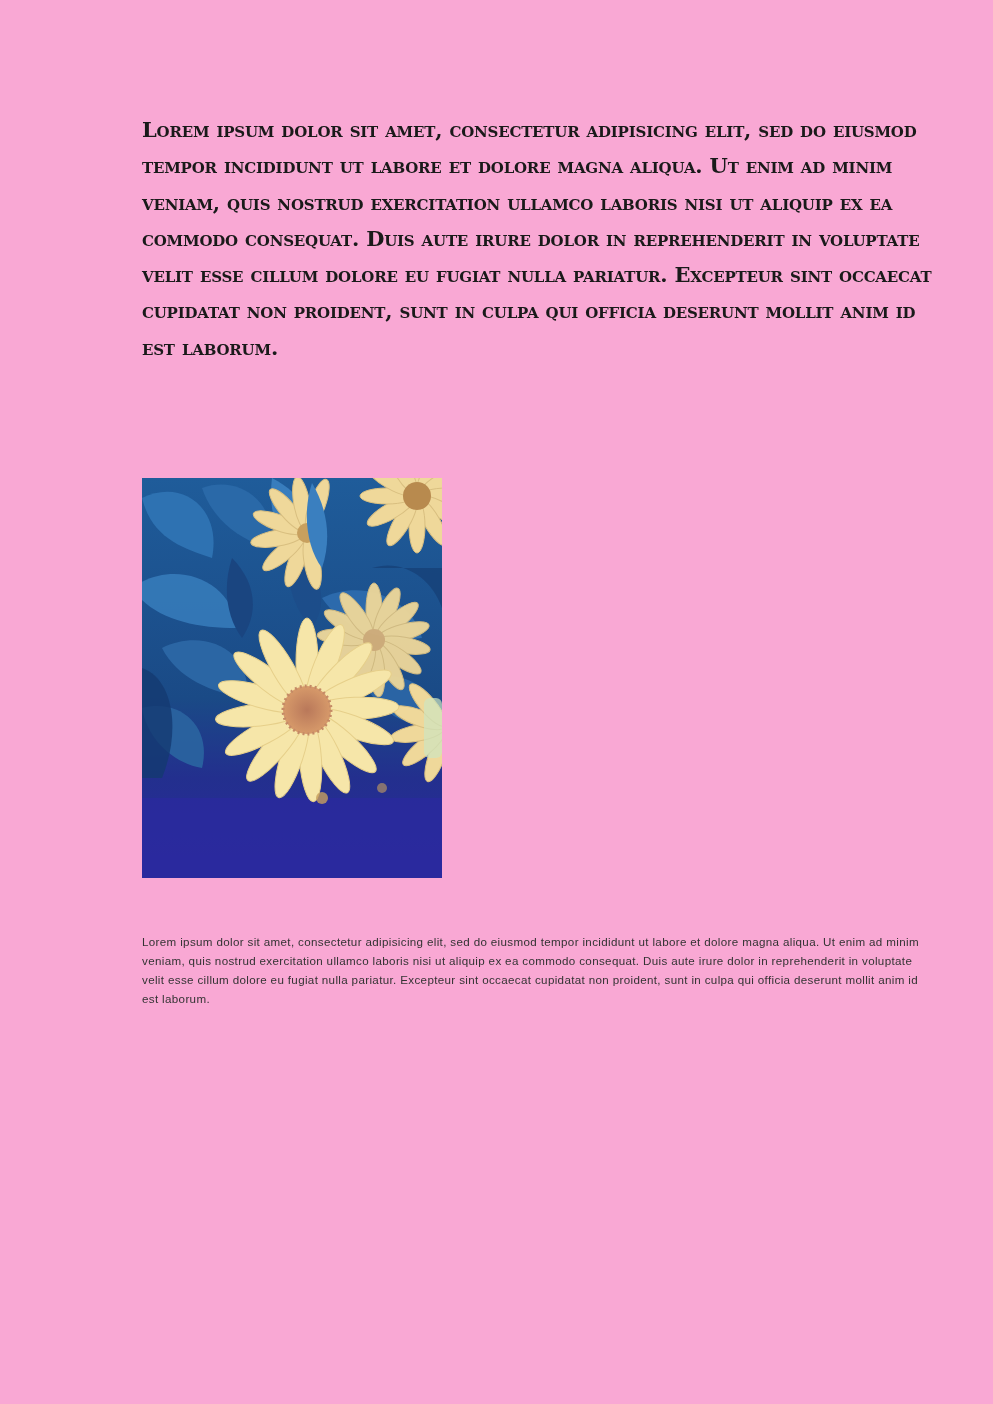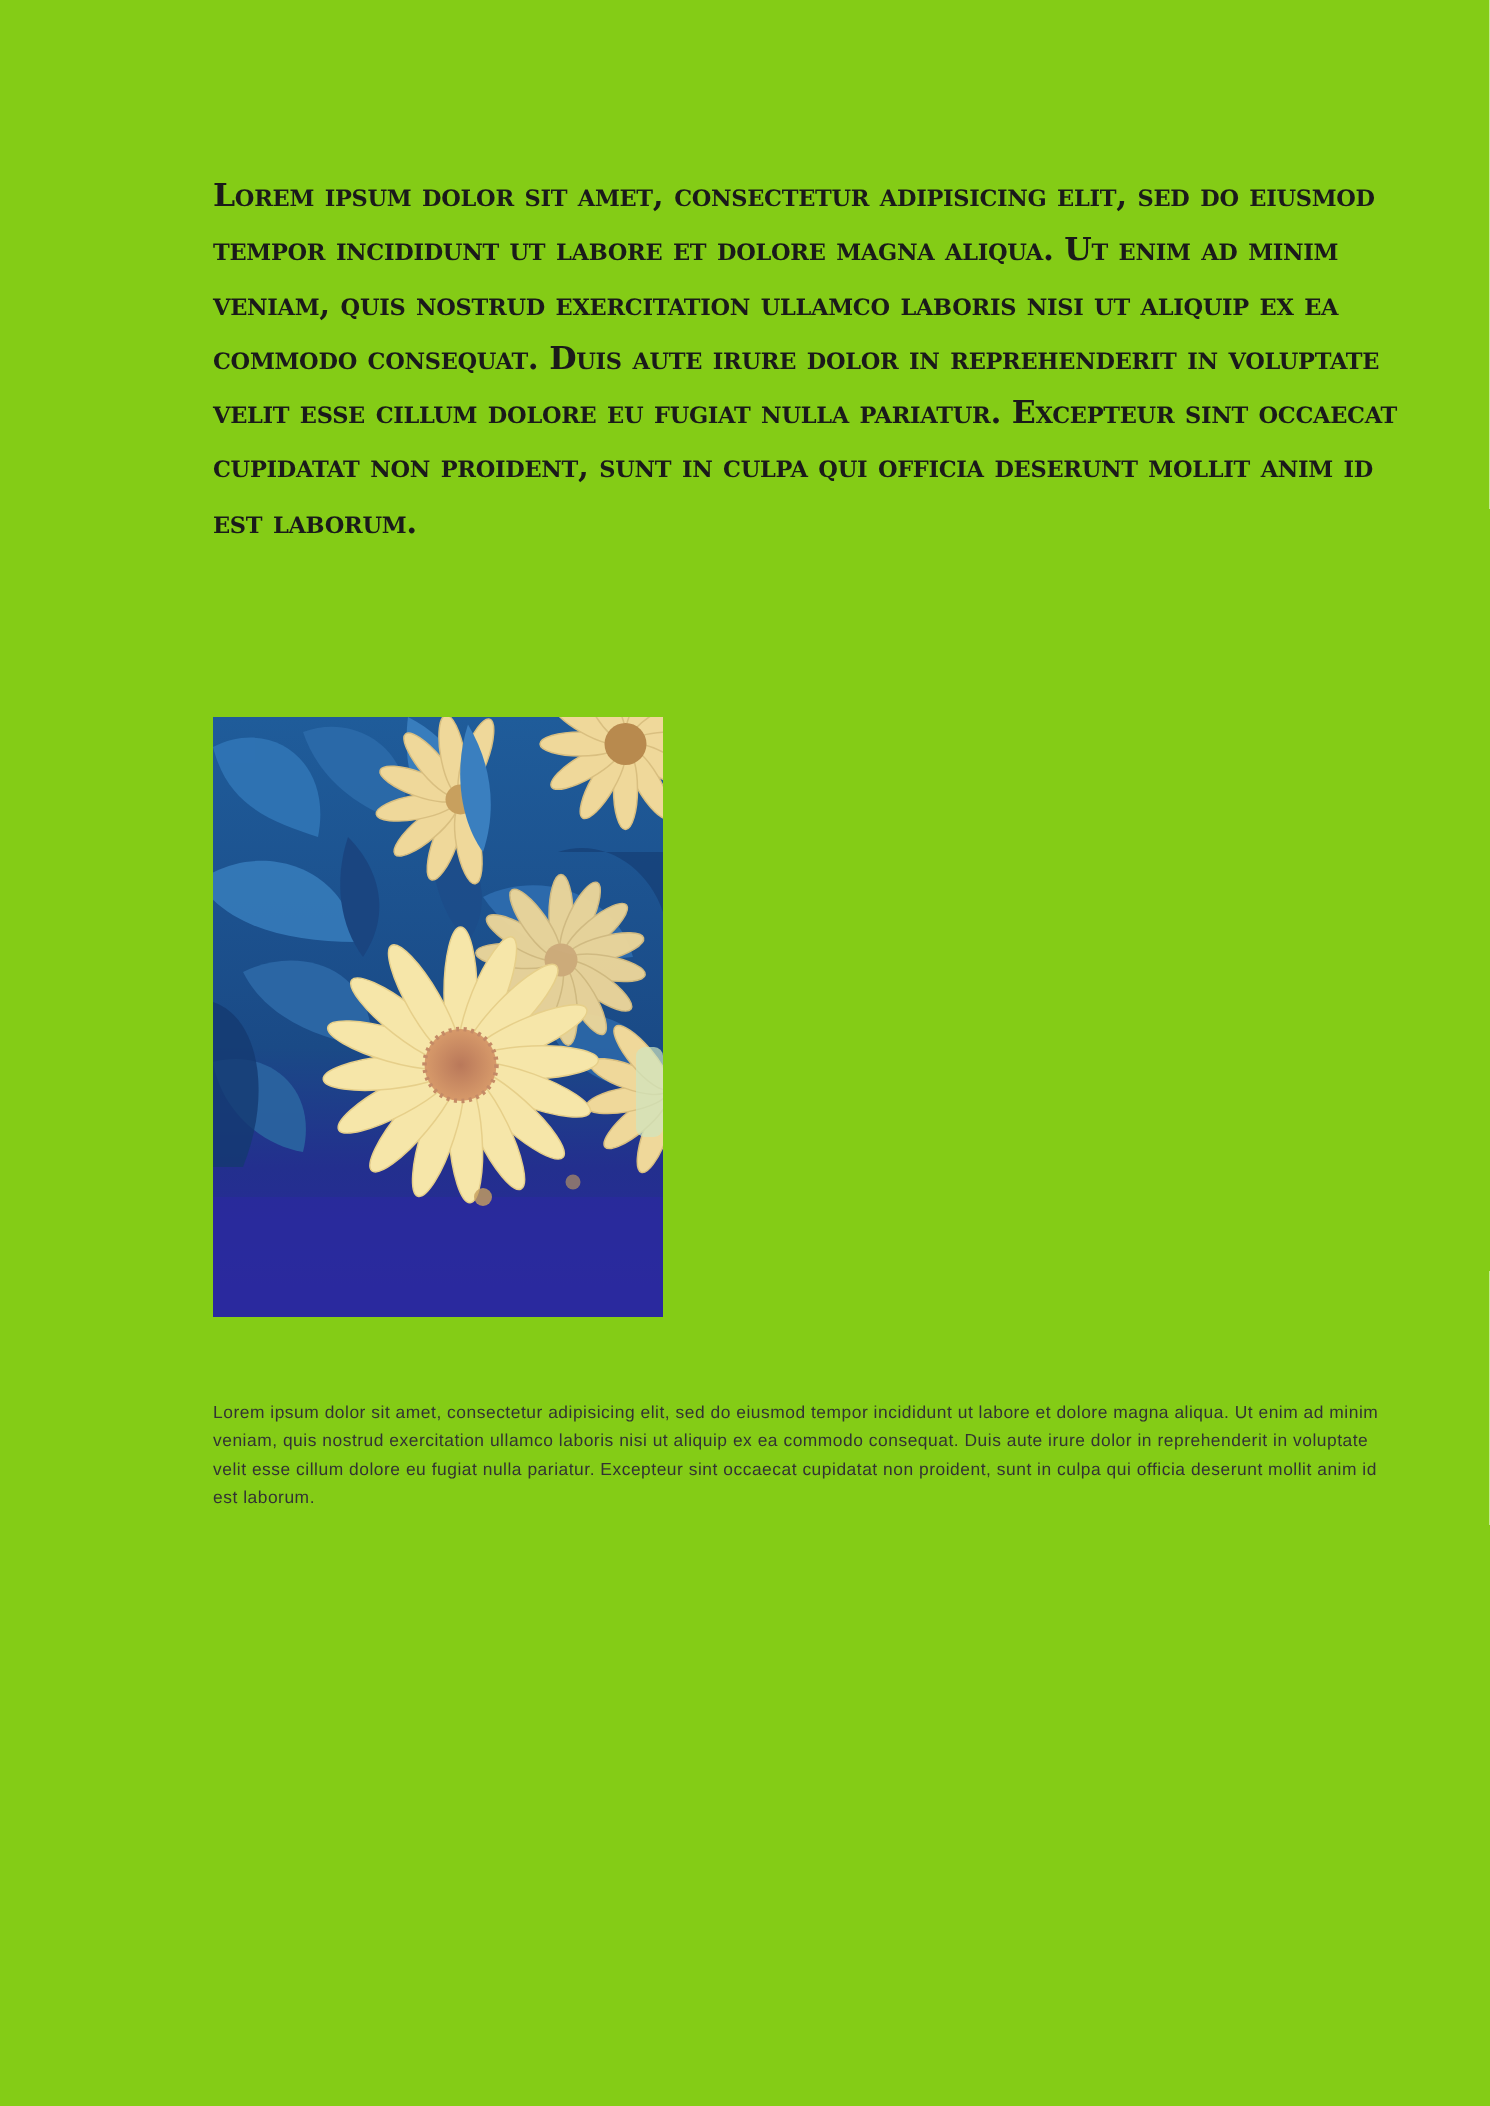--- a/index.html
+++ b/index.html
@@ -10,21 +10,21 @@
     body {
       width: 993px;
       height: 1404px;
       position: relative;
       overflow: hidden;
     }
     .page {
       position: absolute;
       left: 0; top: 0;
       width: 993px; height: 1404px;
-      background: #84cc16;
+      background: #f9a8d4;
     }
     .heading-para {
       position: absolute;
       left: 142px;
       top: 112px;
       width: 790px;
       margin: 0;
       font-family: "DejaVu Serif", "Liberation Serif", serif;
       font-variant: small-caps;
       font-weight: bold;

